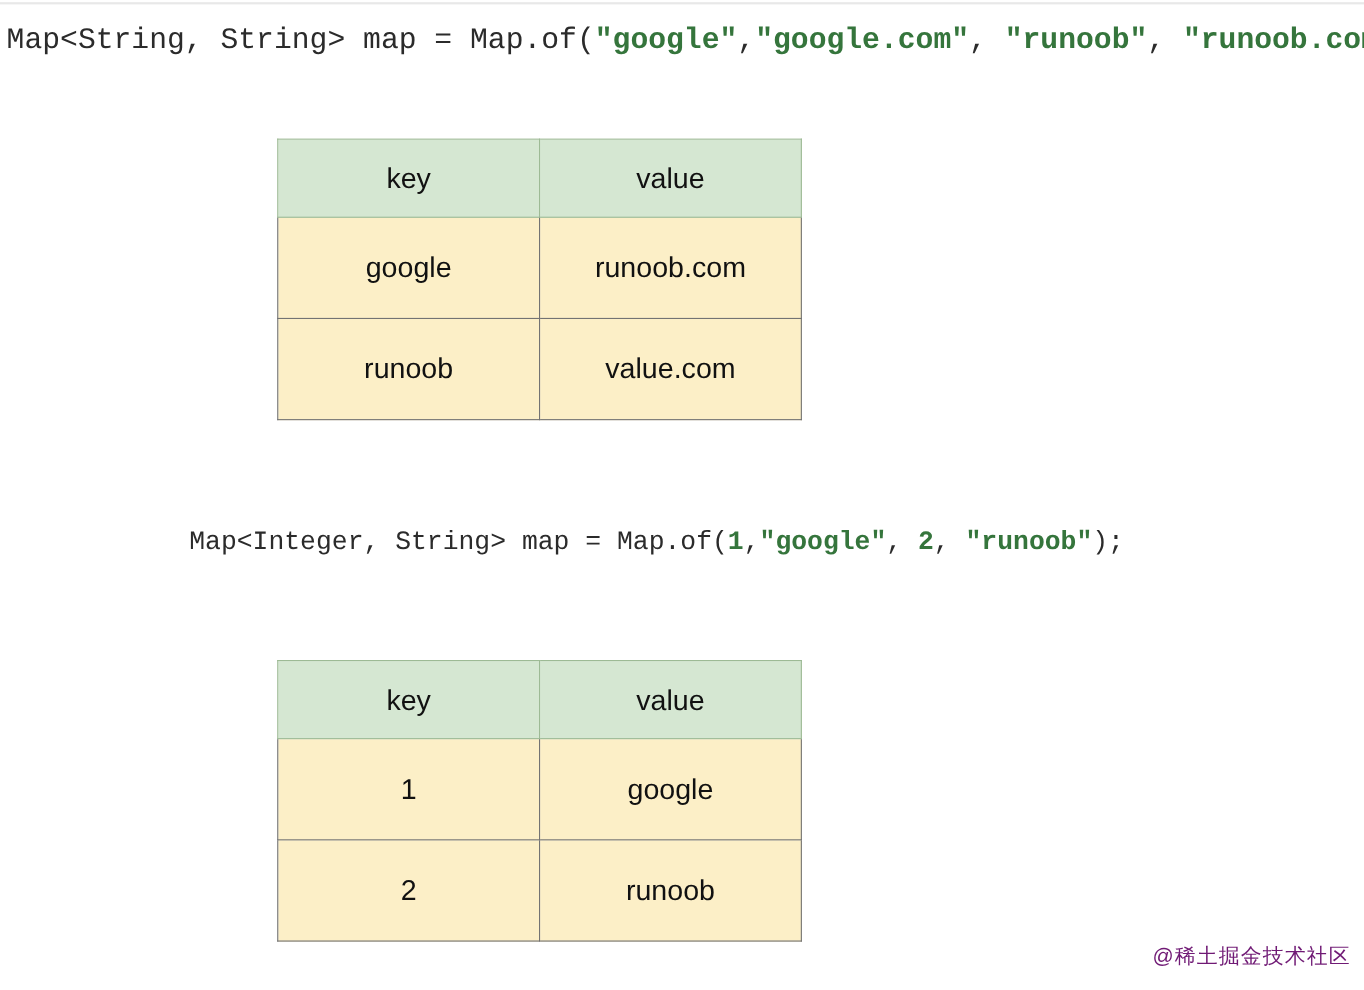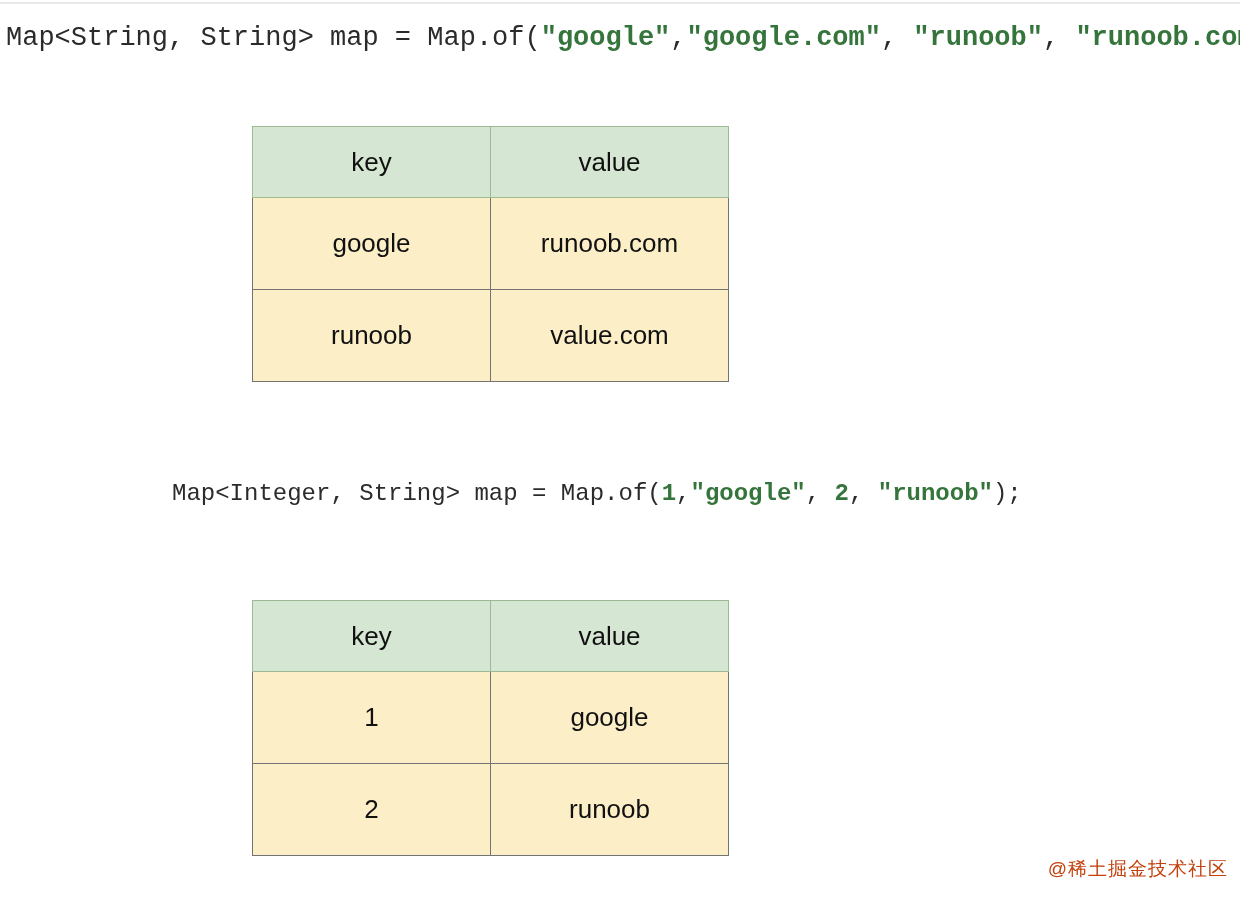--- a/index.html
+++ b/index.html
@@ -88,21 +88,21 @@
     height: 91px;
   }
 
   
   .watermark {
     position: absolute;
     right: 12px;
     bottom: 18px;
     font-family: "Liberation Sans", sans-serif;
     font-size: 19px;
-    color: #c2410c;
+    color: #701a75;
     letter-spacing: 1px;
     white-space: nowrap;
   }
 </style>
 </head>
 <body>
 
 <div class="top-rule"></div>
 
 <div class="code-line code-line-1"><span>Map&lt;String, String&gt; map = Map.of(</span><span class="str">"google"</span><span>,</span><span class="str">"google.com"</span><span>, </span><span class="str">"runoob"</span><span>, </span><span class="str">"runoob.com"</span></div>

